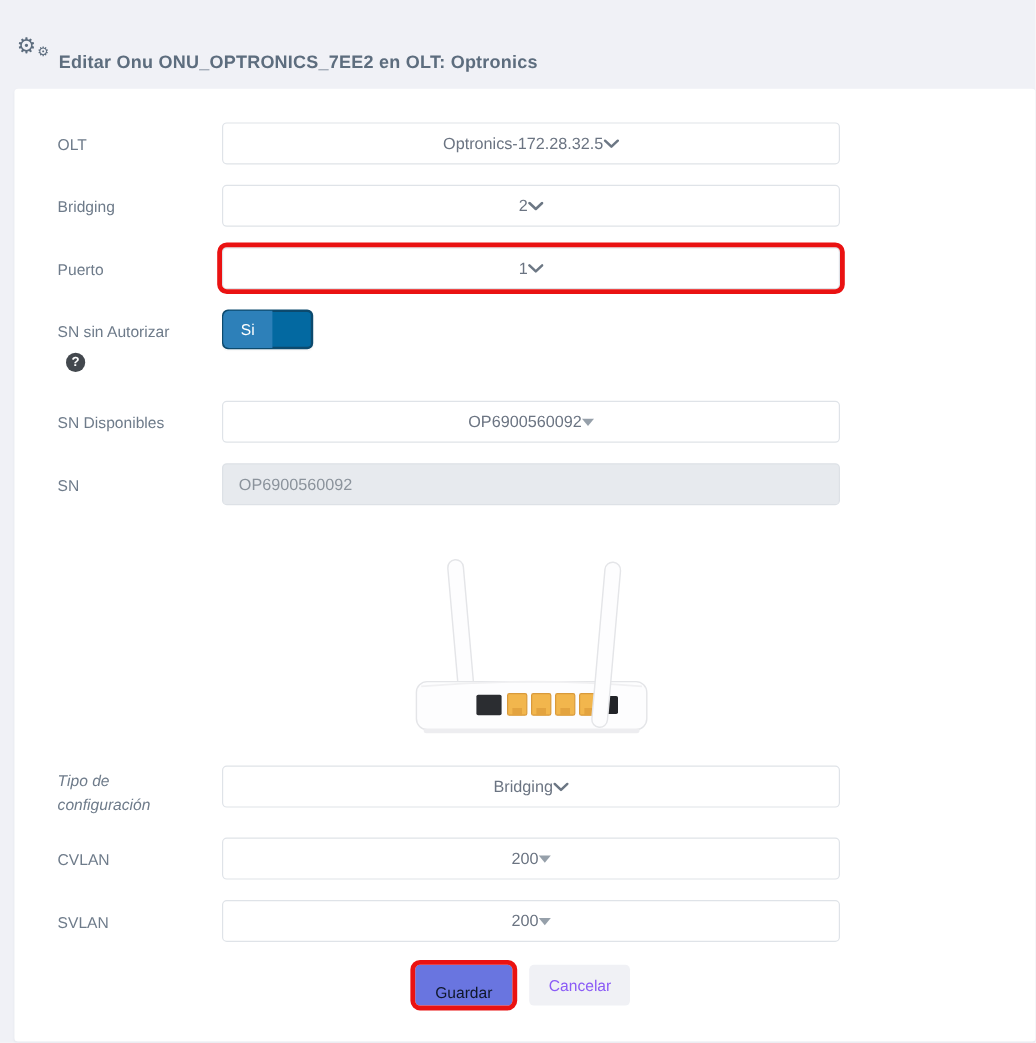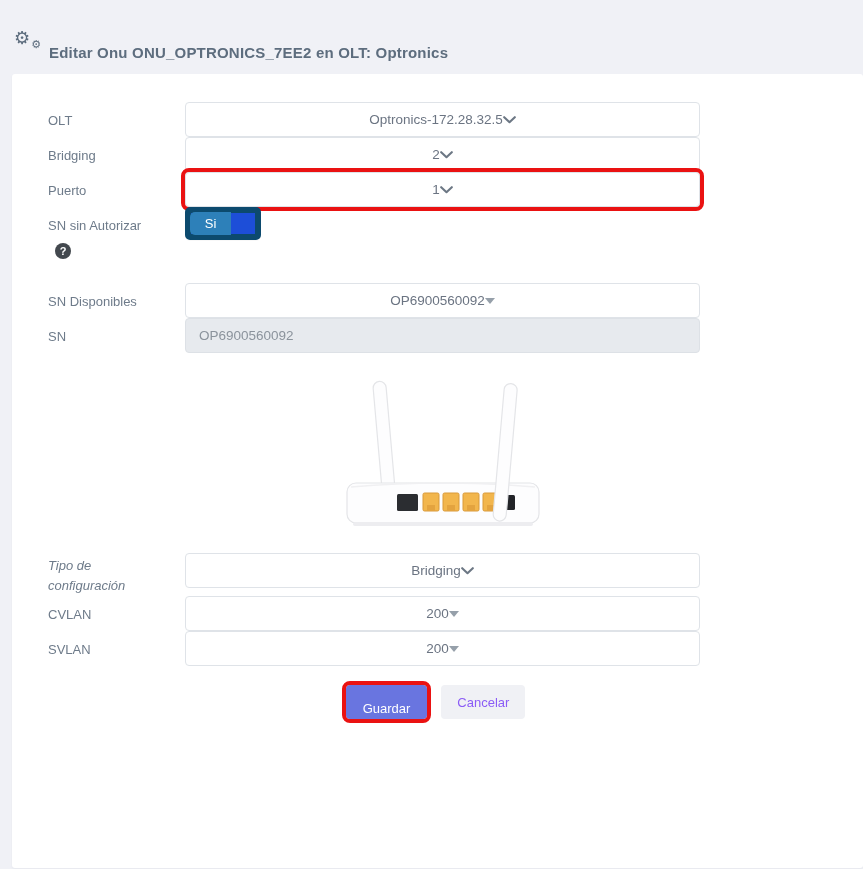--- a/index.html
+++ b/index.html
@@ -27,21 +27,21 @@
   }
   
   .card {
     margin-left:12px;
     background:#ffffff;
     border-radius:3px;
     padding:28px 0 26px 36px;
     min-height:794px;
     box-shadow:0 1px 2px rgba(160,165,185,.12);
   }
-  .form-row { display:flex; }
+  .form-row { display:flex; margin-bottom:17px; }
   .label-cell { width:137px; flex:none; padding-top:9px; padding-right:14px; }
   .field-label { font-size:13px; color:#6e7b8a; line-height:1.55; display:block; }
   .control-cell { width:515px; flex:none; }
 
   
   .select-box {
     height:35px; width:100%;
     border:1px solid #dfe3e8; border-radius:4px;
     background:#fff;
     display:flex; align-items:center; justify-content:center;
@@ -55,21 +55,21 @@
     border-left:5px solid transparent; border-right:5px solid transparent;
     border-top:6px solid #96a0aa;
     display:inline-block;
   }
   
   .annotated { outline:4px solid #ea1212; outline-offset:0px; }
 
   
   .toggle {
     width:76px; height:33px; position:relative;
-    border:6px solid #0c4a6e; border-radius:5px; background:#1d4ed8;
+    border:2px solid #0c4a6e; border-radius:5px; background:#0369a1;
     cursor:pointer; box-shadow:0 1px 1px rgba(0,0,0,.03);
   }
   .toggle-on-half {
     position:absolute; left:-1px; top:-1px; bottom:-1px; width:41px;
     background:#2d80b9; border-radius:5px 0 0 5px;
     color:#fff; font-size:13px;
     display:flex; align-items:center; justify-content:center;
   }
   .help-icon {
     width:16px; height:16px; border-radius:50%;
@@ -96,21 +96,21 @@
     padding:14px 0 10px 0;
   }
 
   
   .buttons-row {
     display:flex; justify-content:center; align-items:center;
     margin-top:19px; padding-right:40px;
   }
   .btn { height:34px; border:none; border-radius:4px; font-size:13px;
          font-family:"Liberation Sans", sans-serif; cursor:pointer; }
-  .btn-save { background:#6975e0; color:#ffffff; padding:16px 17px; }
+  .btn-save { background:#6975e0; color:#0f172a; padding:16px 17px; }
   .btn-cancel { background:#f0f1f5; color:#8b5cf6; padding:0 16px; margin-left:14px; }
 </style>
 </head>
 <body>
 
 <div class="page-header">
   <span class="cogs">
     <span>⚙</span>
     <span class="gear-small">⚙</span>
   </span>

